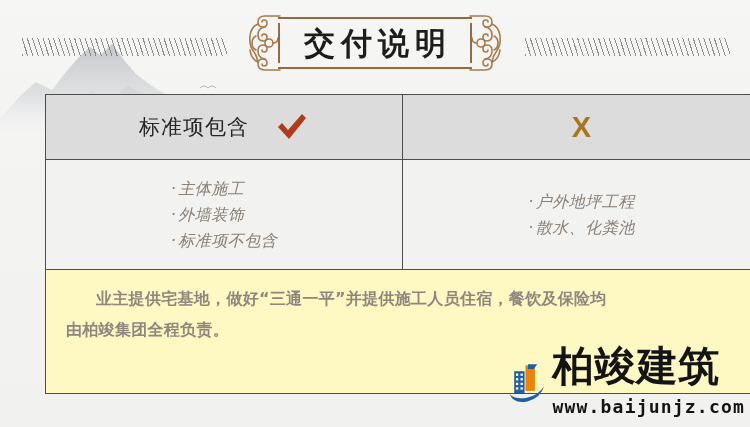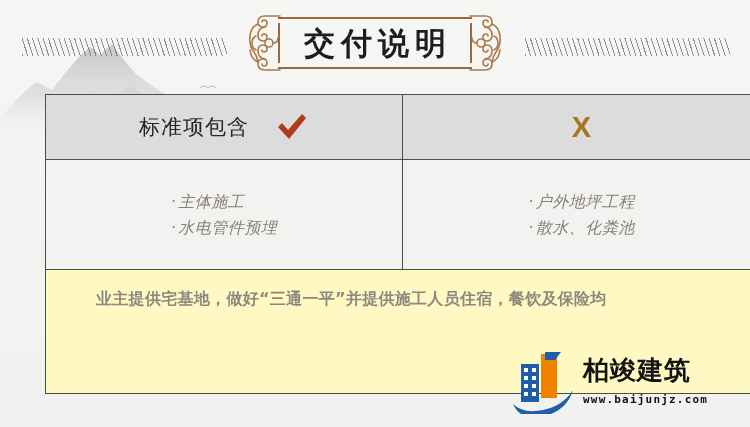--- a/index.html
+++ b/index.html
@@ -202,30 +202,30 @@
     left: 505px;
     top: 345px;
     width: 240px;
     height: 72px;
     display: flex;
     align-items: center;
     gap: 6px;
   }
   .wm-text-wrap { display: flex; flex-direction: column; line-height: 1; }
   .wm-name {
-    font-family: Liberation Sans, sans-serif;
-    font-size: 26px;
+    font-family: Liberation Serif, serif;
+    font-size: 41px;
     font-weight: 700;
     color: #141414;
     letter-spacing: 1px;
     white-space: nowrap;
   }
   .wm-url {
     font-family: "DejaVu Sans Mono", "Liberation Mono", monospace;
-    font-size: 11px;
+    font-size: 18px;
     font-weight: 700;
     color: #141414;
     letter-spacing: 1.2px;
     margin-top: 11px;
     white-space: nowrap;
   }
 </style>
 </head>
 <body>
 
@@ -316,37 +316,39 @@
           <span class="mark-x">X</span>
         </div>
       </div>
     </div>
 
     <div class="row body">
       <div class="cell left-cell">
         <div class="list-group">
           <div class="list-col">
             <span class="list-item">主体施工</span>
-            <span class="list-item">水电管件预埋</span>
+            <span class="list-item">外墙装饰</span>
+            <span class="list-item">标准项不包含</span>
           </div>
         </div>
       </div>
       <div class="cell">
         <div class="list-group">
           <div class="list-col">
             <span class="list-item">户外地坪工程</span>
             <span class="list-item">散水、化粪池</span>
           </div>
         </div>
       </div>
     </div>
 
     <div class="row note">
       <div class="note-body">
         <div class="note-line indent">业主提供宅基地，做好“三通一平”并提供施工人员住宿，餐饮及保险均</div>
+        <div class="note-line">由柏竣集团全程负责。</div>
       </div>
     </div>
   </div>
 
   <div class="watermark">
     <svg width="72" height="66" viewBox="0 0 72 66">
       <path d="M8,56 q10,10 30,6 q20,-4 30,-20 q-6,20 -28,26 q-24,6 -32,-12 Z" fill="#1f5fa9"></path>
       <rect x="16" y="16" width="18" height="38" fill="#1f5fa9"></rect>
       <g fill="#ffffff">
         <rect x="19" y="20" width="4" height="4"></rect>

